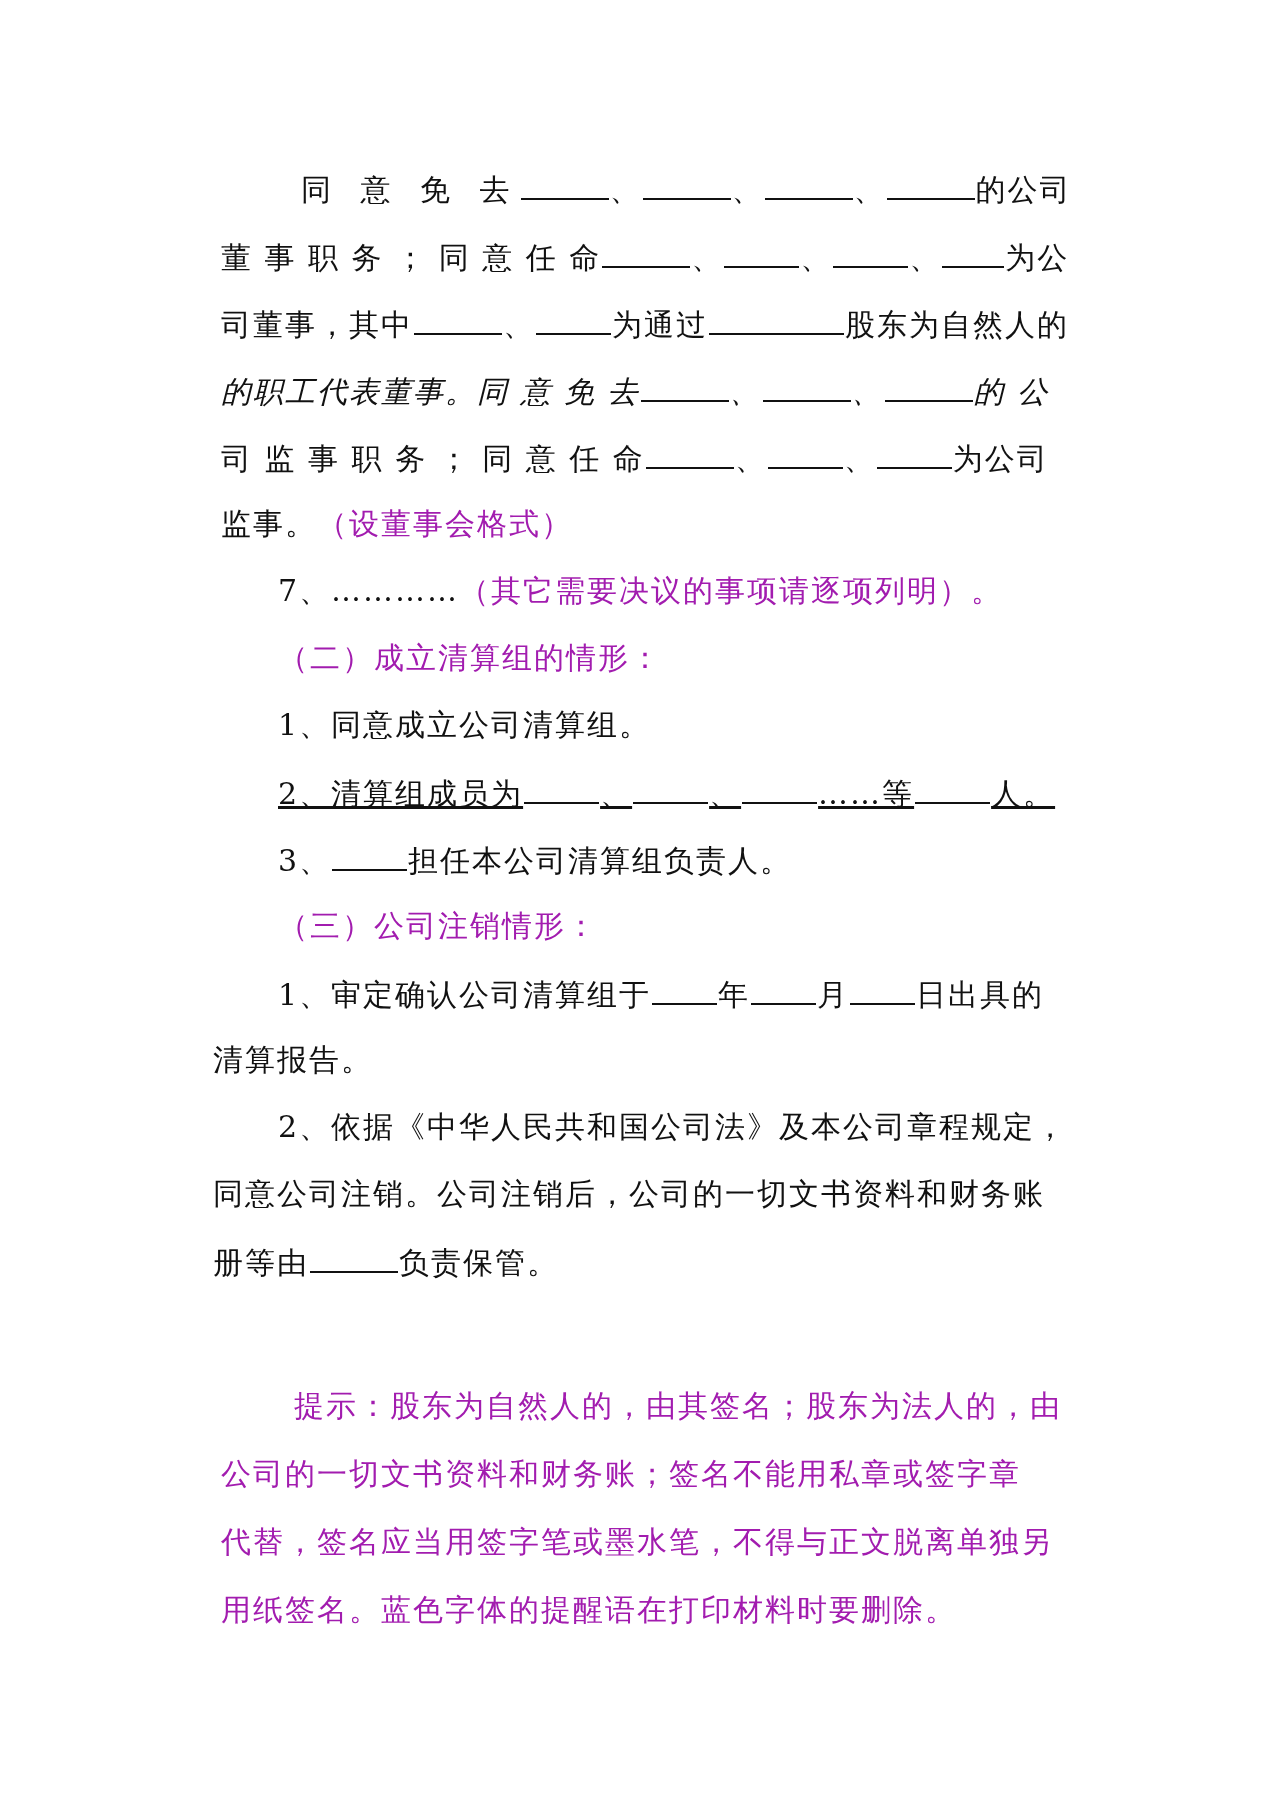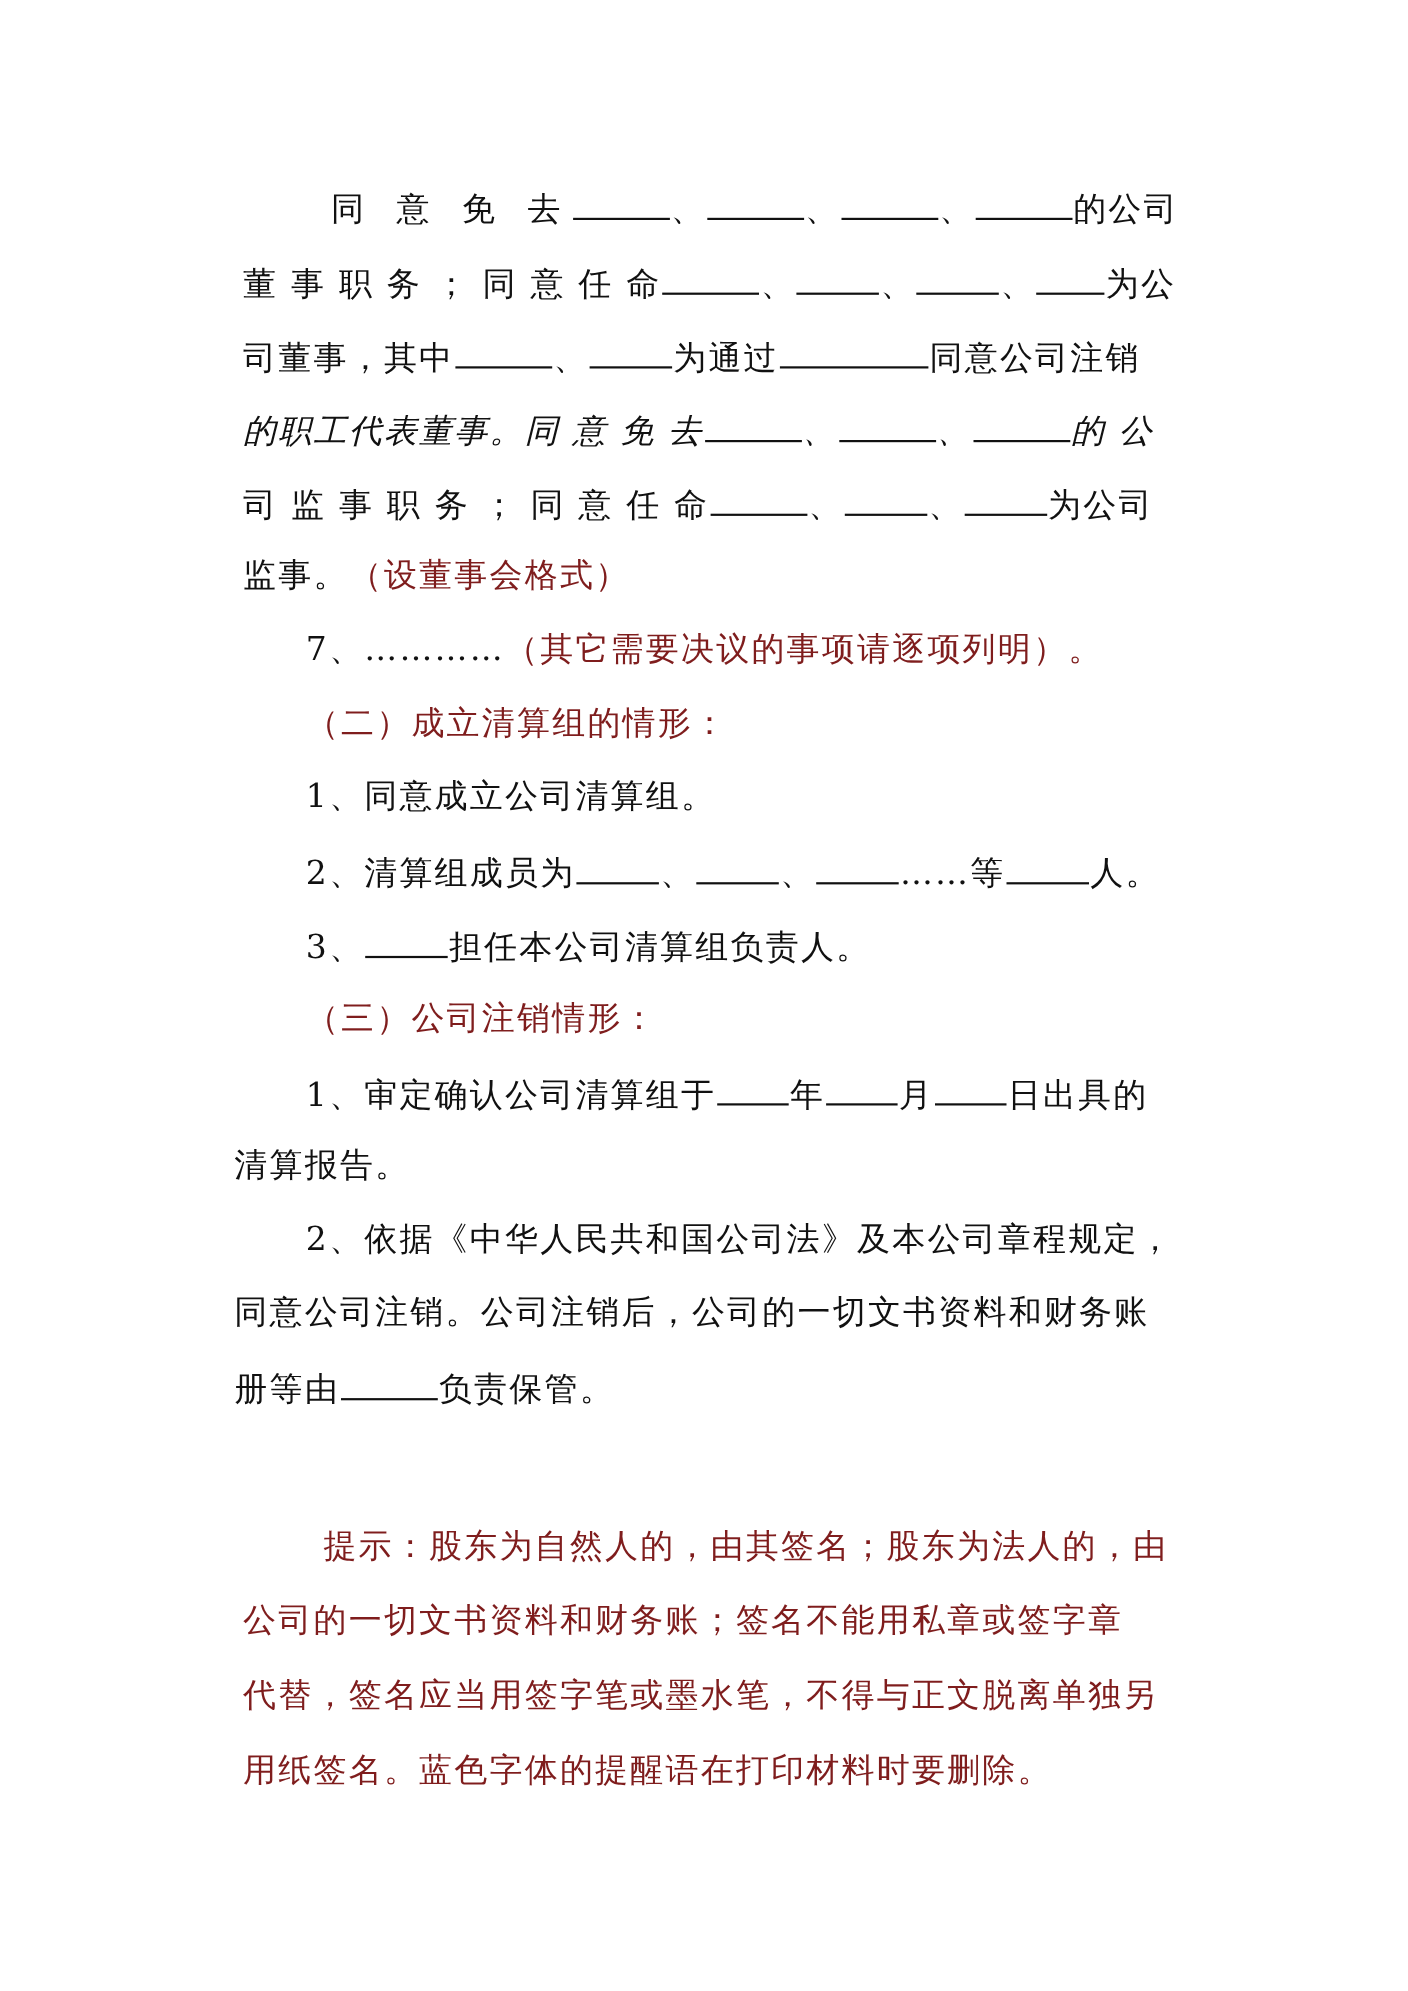--- a/index.html
+++ b/index.html
@@ -12,37 +12,37 @@
   .line {
     position: absolute; left: 205px; width: 900px;
     font-size: 30px; line-height: 40px; white-space: nowrap;
     letter-spacing: 2px;
   }
   .wide { letter-spacing: 10px; }
   .blank {
     display: inline-block; border-bottom: 2px solid #111; height: 30px; vertical-align: baseline;
     margin: 0 1px;
   }
-  .blue { color: #7f1d1d; }
+  .blue { color: #a21caf; }
 </style>
 </head>
 <body>
 
 <div class="page">
 
   <div class="line" style="top:168px; left:285px;">
     <span class="wide">同 意 免 去</span><span class="blank" style="width:88px"></span><span>、</span><span class="blank" style="width:88px"></span><span>、</span><span class="blank" style="width:88px"></span><span>、</span><span class="blank" style="width:88px"></span><span>的公司</span>
   </div>
 
   <div class="line" style="top:236px;">
     <span>董 事 职 务 ； 同 意 任 命</span><span class="blank" style="width:88px"></span><span>、</span><span class="blank" style="width:75px"></span><span>、</span><span class="blank" style="width:75px"></span><span>、</span><span class="blank" style="width:62px"></span><span>为公</span>
   </div>
 
   <div class="line" style="top:303px;">
-    <span>司董事，其中</span><span class="blank" style="width:88px"></span><span>、</span><span class="blank" style="width:75px"></span><span>为通过</span><span class="blank" style="width:135px"></span><span>同意公司注销</span>
+    <span>司董事，其中</span><span class="blank" style="width:88px"></span><span>、</span><span class="blank" style="width:75px"></span><span>为通过</span><span class="blank" style="width:135px"></span><span>股东为自然人的</span>
   </div>
 
   <div class="line" style="top:370px;font-style:italic;">
     <span>的职工代表董事。同 意 免 去</span><span class="blank" style="width:88px"></span><span>、</span><span class="blank" style="width:88px"></span><span>、</span><span class="blank" style="width:88px"></span><span>的 公</span>
   </div>
 
   <div class="line" style="top:437px;">
     <span>司 监 事 职 务 ； 同 意 任 命</span><span class="blank" style="width:88px"></span><span>、</span><span class="blank" style="width:75px"></span><span>、</span><span class="blank" style="width:75px"></span><span>为公司</span>
   </div>
 
@@ -51,21 +51,21 @@
   </div>
 
   <div class="line" style="top:571px; left:262px;">
     <span>7、</span><span>…………</span><span class="blue">（其它需要决议的事项请逐项列明）。</span>
   </div>
 
   <div class="line blue" style="top:638px; left:262px;">（二）成立清算组的情形：</div>
 
   <div class="line" style="top:705px; left:262px;">1、同意成立公司清算组。</div>
 
-  <div class="line" style="top:772px; left:262px;">
+  <div class="line" style="top:772px; left:262px;text-decoration:underline;">
     <span>2、清算组成员为</span><span class="blank" style="width:75px"></span><span>、</span><span class="blank" style="width:75px"></span><span>、</span><span class="blank" style="width:75px"></span><span>……等</span><span class="blank" style="width:75px"></span><span>人。</span>
   </div>
 
   <div class="line" style="top:839px; left:262px;">
     <span>3、</span><span class="blank" style="width:75px"></span><span>担任本公司清算组负责人。</span>
   </div>
 
   <div class="line blue" style="top:906px; left:262px;">（三）公司注销情形：</div>
 
   <div class="line" style="top:973px; left:262px;">

